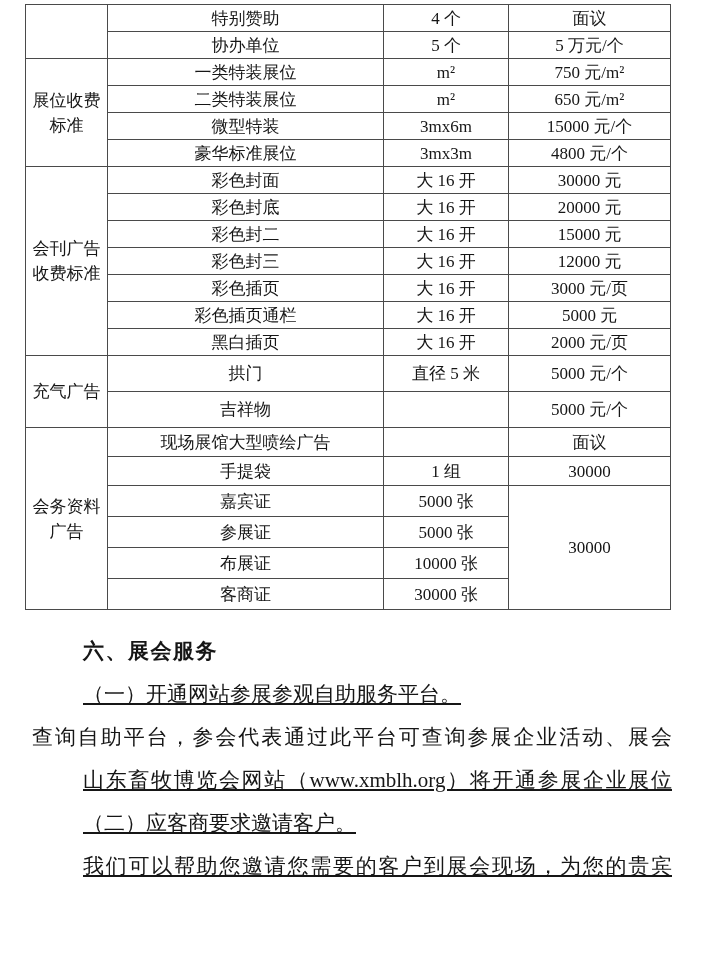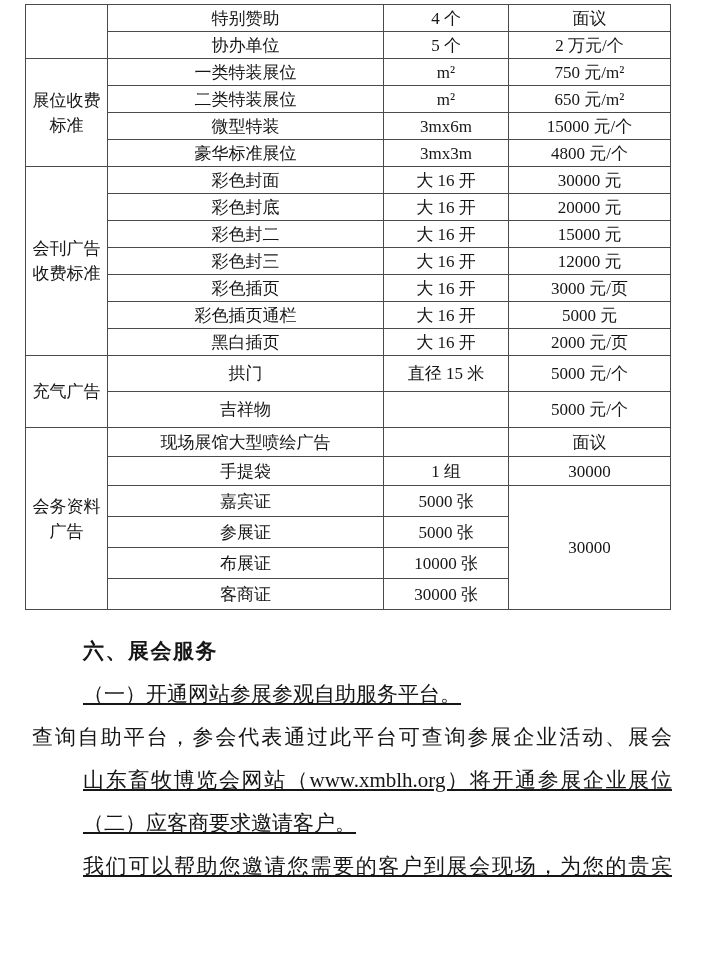--- a/index.html
+++ b/index.html
@@ -54,21 +54,21 @@
 
       <tr class="r-a">
         <td class="sec" rowspan="2"></td>
         <td>特别赞助</td>
         <td>4 个</td>
         <td>面议</td>
       </tr>
       <tr class="r-a">
         <td>协办单位</td>
         <td>5 个</td>
-        <td>2 万元/个</td>
+        <td>5 万元/个</td>
       </tr>
 
       <tr class="r-a">
         <td class="sec" rowspan="4">展位收费标准</td>
         <td>一类特装展位</td>
         <td>m²</td>
         <td>750 元/m²</td>
       </tr>
       <tr class="r-a">
         <td>二类特装展位</td>
@@ -119,21 +119,21 @@
       </tr>
       <tr class="r-a">
         <td>黑白插页</td>
         <td>大 16 开</td>
         <td>2000 元/页</td>
       </tr>
 
       <tr class="r-b">
         <td class="sec sec-top" rowspan="2">充气广告</td>
         <td>拱门</td>
-        <td>直径 15 米</td>
+        <td>直径 5 米</td>
         <td>5000 元/个</td>
       </tr>
       <tr class="r-b">
         <td>吉祥物</td>
         <td></td>
         <td>5000 元/个</td>
       </tr>
 
       <tr class="r-c">
         <td class="sec" rowspan="6">会务资料广告</td>

